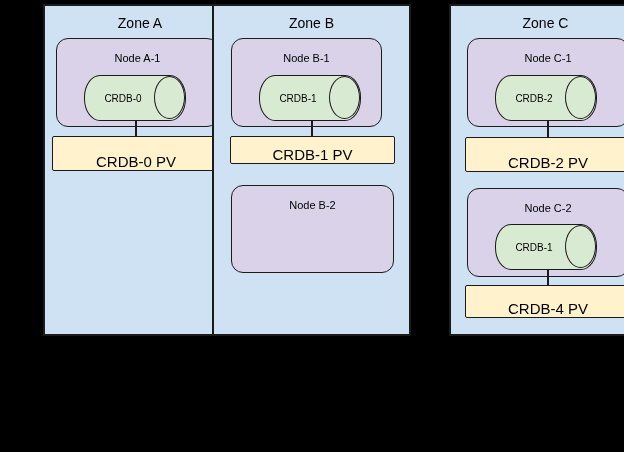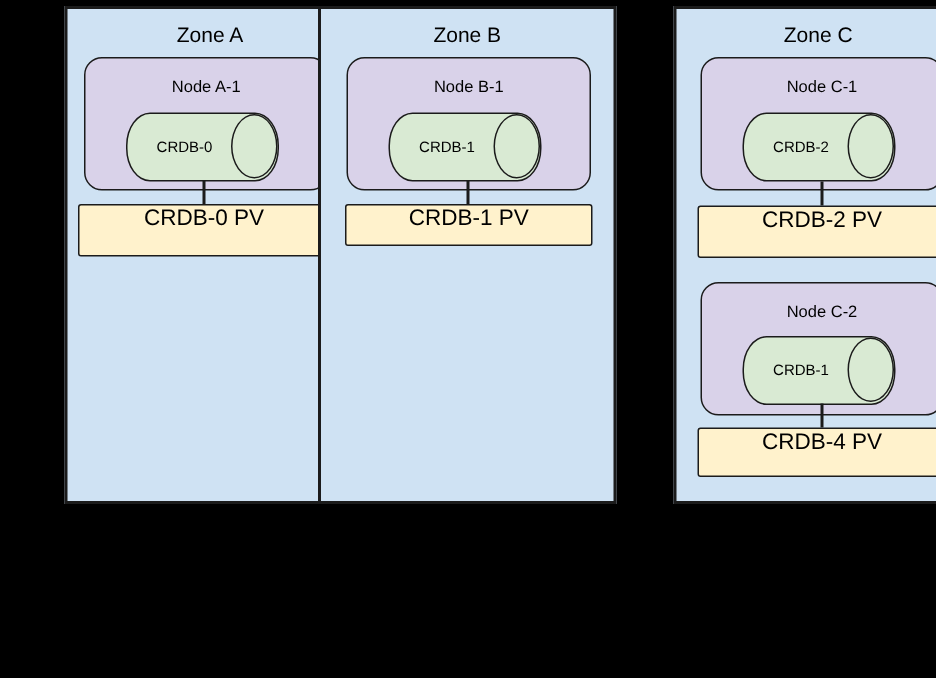--- a/index.html
+++ b/index.html
@@ -76,21 +76,21 @@
     background: var(--stroke, #1b1b1b);
   }
 
   .pv {
     position: absolute;
     background: var(--pv-fill, #fff2cc);
     border: 1.5px solid var(--stroke, #1b1b1b);
     border-radius: 2px;
     box-sizing: border-box;
     display: flex;
-    align-items: flex-start;
+    align-items: flex-end;
     justify-content: center;
     font-size: 15px;
   }
 </style>
 </head>
 <body style="background: rgb(0, 0, 0); color: rgb(0, 0, 0);">
 
 <div class="stage">
 
   <section class="zone zone-a">
@@ -107,34 +107,37 @@
     <i class="connector" style="left:90px; top:114px; height:17px"></i>
 
     <div class="pv" style="left:7px; top:130px; width:168px; height:35px">
       <span>CRDB-0 PV</span>
     </div>
   </section>
 
   <section class="zone zone-b">
     <div class="zone-title">Zone B</div>
 
-    <div class="node" style="left:17px; top:32px; width:163px; height:89px">
+    <div class="node" style="left:17px; top:32px; width:151px; height:89px">
       <div class="node-title">Node B-1</div>
       <div class="disk" style="top:36px">
         <i class="disk-cap"></i>
         <span class="disk-label">CRDB-1</span>
       </div>
     </div>
 
     <i class="connector" style="left:97px; top:114px; height:17px"></i>
 
     <div class="pv" style="left:16px; top:130px; width:165px; height:28px">
       <span>CRDB-1 PV</span>
     </div>
 
+    <div class="node" style="left:17px; top:179px; width:163px; height:88px">
+      <div class="node-title">Node B-2</div>
+    </div>
   </section>
 
   <section class="zone zone-c">
     <div class="zone-title">Zone C</div>
 
     <div class="node" style="left:16px; top:32px; width:162px; height:89px">
       <div class="node-title">Node C-1</div>
       <div class="disk" style="top:36px">
         <i class="disk-cap"></i>
         <span class="disk-label">CRDB-2</span>

